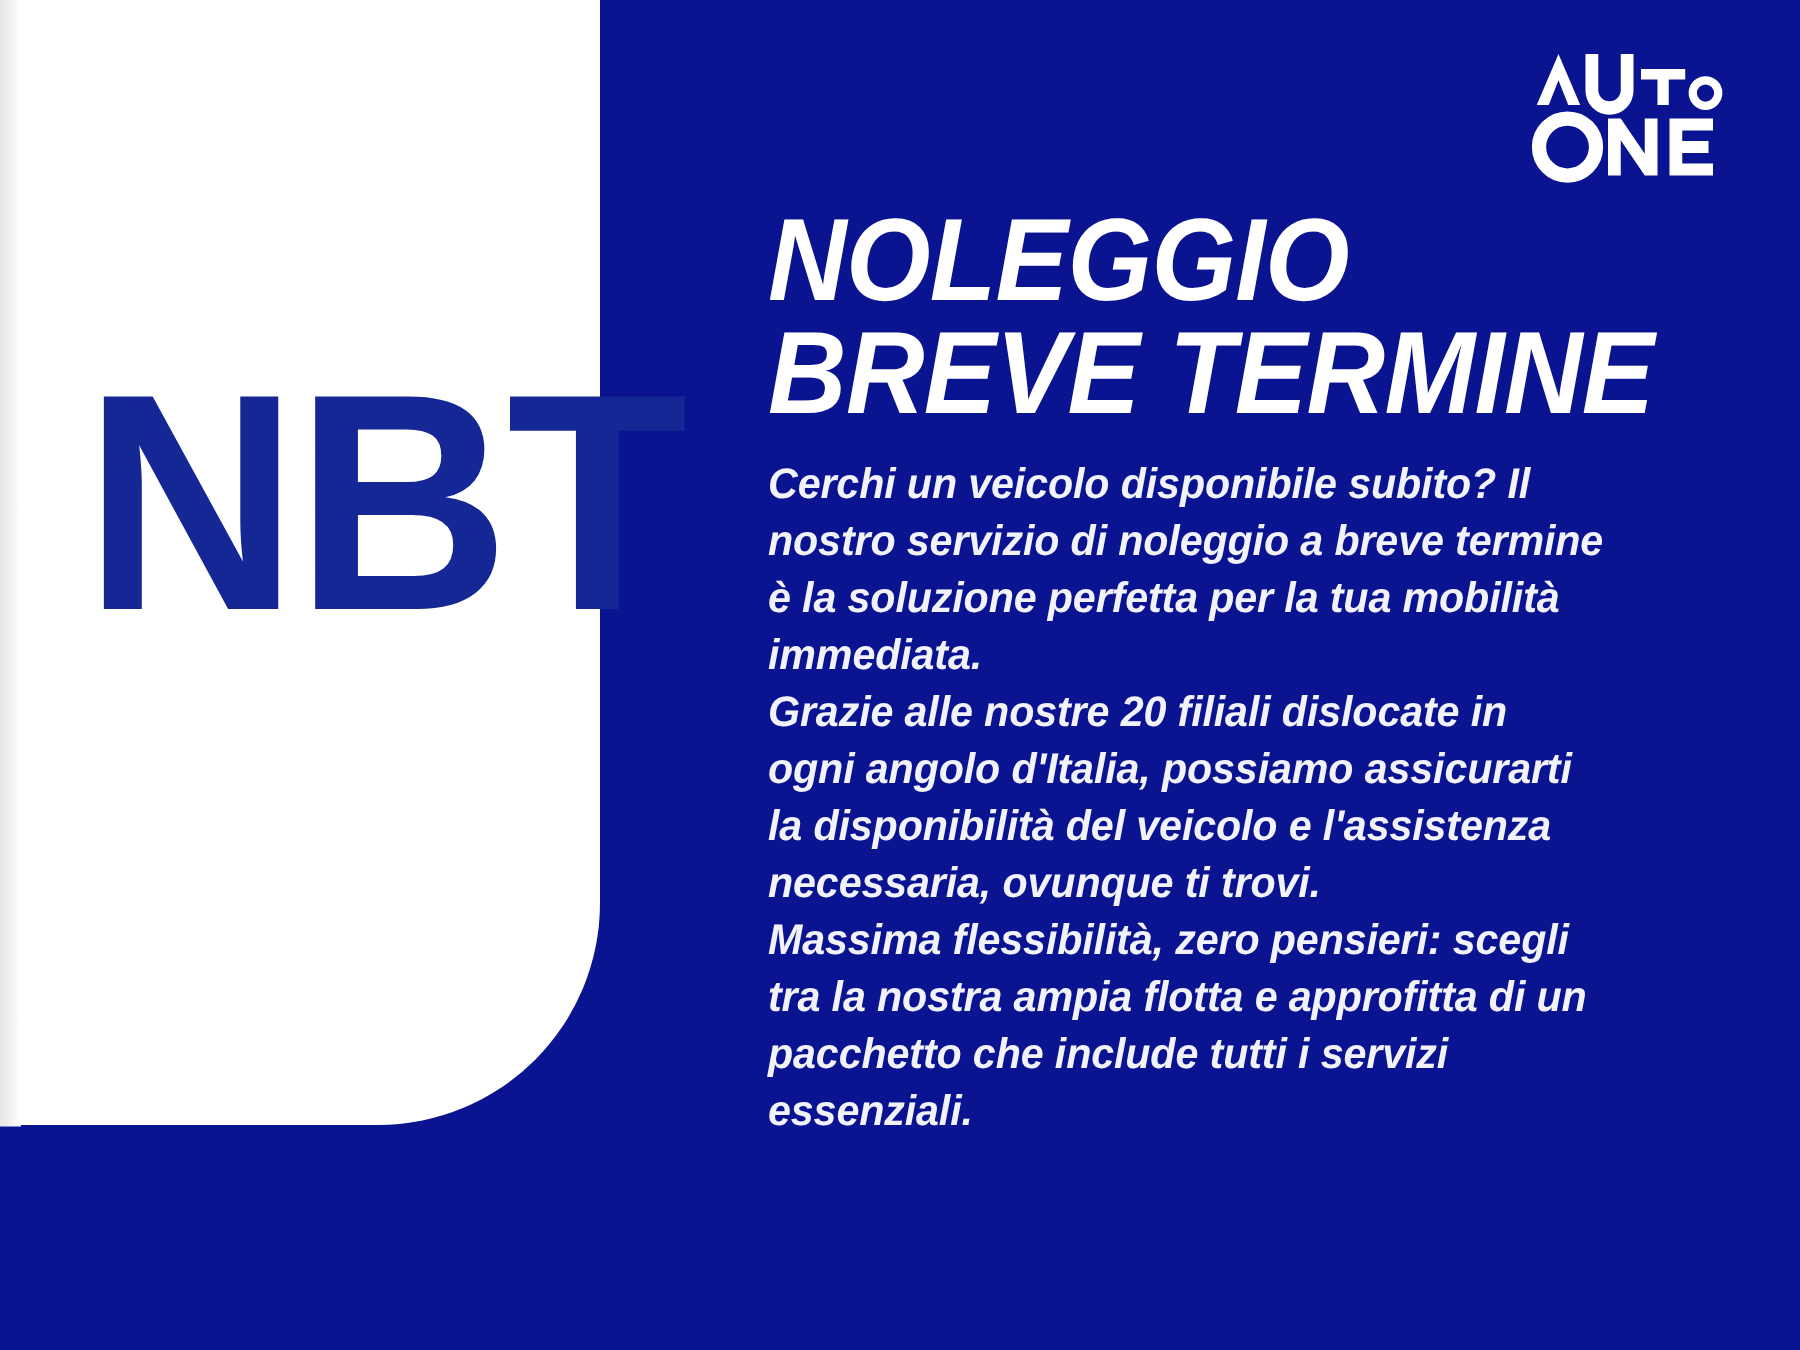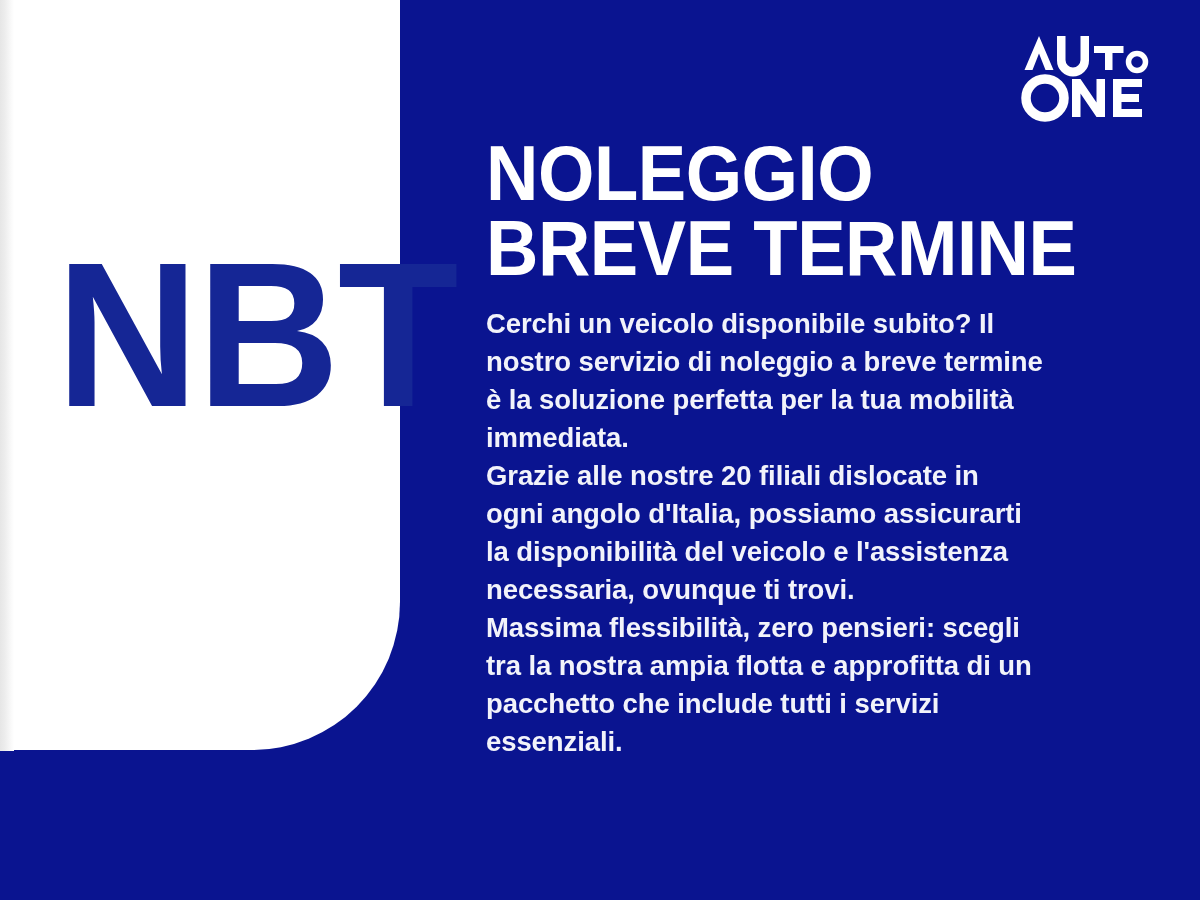--- a/index.html
+++ b/index.html
@@ -64,24 +64,25 @@
     right: 32px;
     top: 30px;
     z-index: 5;
     width: 150px;
     height: 92px;
   }
 
   
   #content {
     position: absolute;
-    left: 486px;
+    left: 512px;
     top: 136px;
     width: 650px;
     z-index: 4;
+    font-style: italic;
   }
   #headline {
     color: #ffffff;
     font-family: "Liberation Sans", sans-serif;
     font-weight: bold;
     font-size: 78px;
     line-height: 0.96;
     letter-spacing: -0.5px;
     transform: scaleX(0.93);
     transform-origin: left top;

